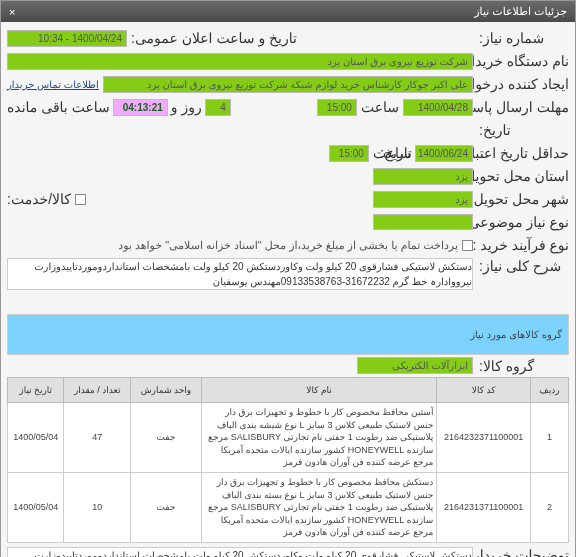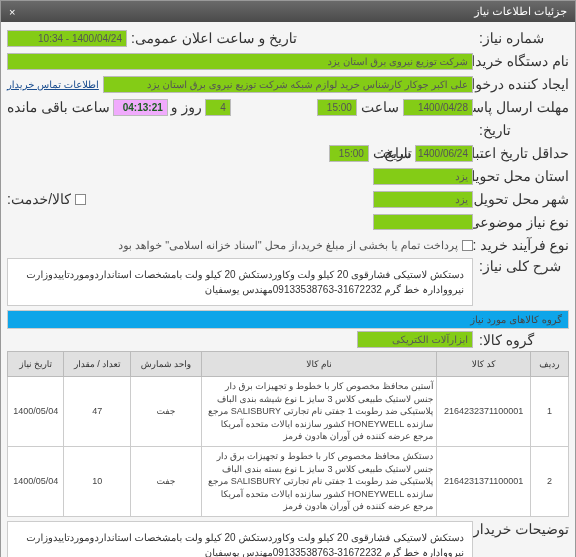--- a/index.html
+++ b/index.html
@@ -6,22 +6,22 @@
 body { font-family: Tahoma, Arial, sans-serif; font-size: 10px; background: #e8e8e8; direction: rtl; }
 .window { width: 576px; background: #f5f5f5; border: 1px solid #999; }
 .titlebar { background: linear-gradient(#6a6a6a,#4a4a4a); color: #fff; padding: 4px 8px; font-size: 11px; display: flex; justify-content: space-between; align-items: center; }
 .titlebar .close { cursor: pointer; }
 .content { padding: 6px; }
 .row { display: flex; align-items: center; margin-bottom: 3px; flex-wrap: nowrap; gap: 4px; min-height: 20px; }
 .label { color: #333; font-size: 14px; white-space: nowrap; }
 .field { background: #fff; border: 1px solid #bbb; padding: 2px 4px; font-size: 10px; min-height: 16px; display: inline-flex; align-items: center; }
 .field.ro { background: #84cc16; color: #555; }
 .field.green { background: #f0abfc; color: #1b5e20; font-weight: bold; }
-.section-hdr { background: #0ea5e9; padding: 3px 6px; font-size: 10px; color: #444; margin: 4px 0 2px 0; border: 1px solid #ccc; }
-.desc-box { background: #fff; border: 1px solid #ccc; padding: 8px; font-size: 10px; color: #333; line-height: 1.5; margin-bottom: 0; }
+.section-hdr { background: #7dd3fc; padding: 14px 6px; font-size: 10px; color: #444; margin: 4px 0 2px 0; border: 1px solid #ccc; }
+.desc-box { background: #fff; border: 1px solid #ccc; padding: 0; font-size: 10px; color: #333; line-height: 1.5; margin-bottom: 20px; }
 table.grid { width: 100%; border-collapse: collapse; background: #fff; font-size: 9px; }
 table.grid th { background: #e0e0e0; border: 1px solid #bbb; padding: 7px; color: #333; font-weight: normal; }
 table.grid td { border: 1px solid #ccc; padding: 3px; vertical-align: middle; text-align: center; color: #444; }
 table.grid td.right { text-align: right; line-height: 1.4; }
 .chk { width: 11px; height: 11px; border: 1px solid #888; background: #fff; display: inline-block; vertical-align: middle; }
 .spacer { flex: 1; }
 .link-blue { color: #1a4d8f; text-decoration: underline; cursor: pointer; }
 .small-note { color: #555; font-size: 11px; }
 .group-row { display: flex; gap: 4px; align-items: center; margin-bottom: 3px; }
 .lbl-w { width: 92px; text-align: left; padding-left: 2px; }

